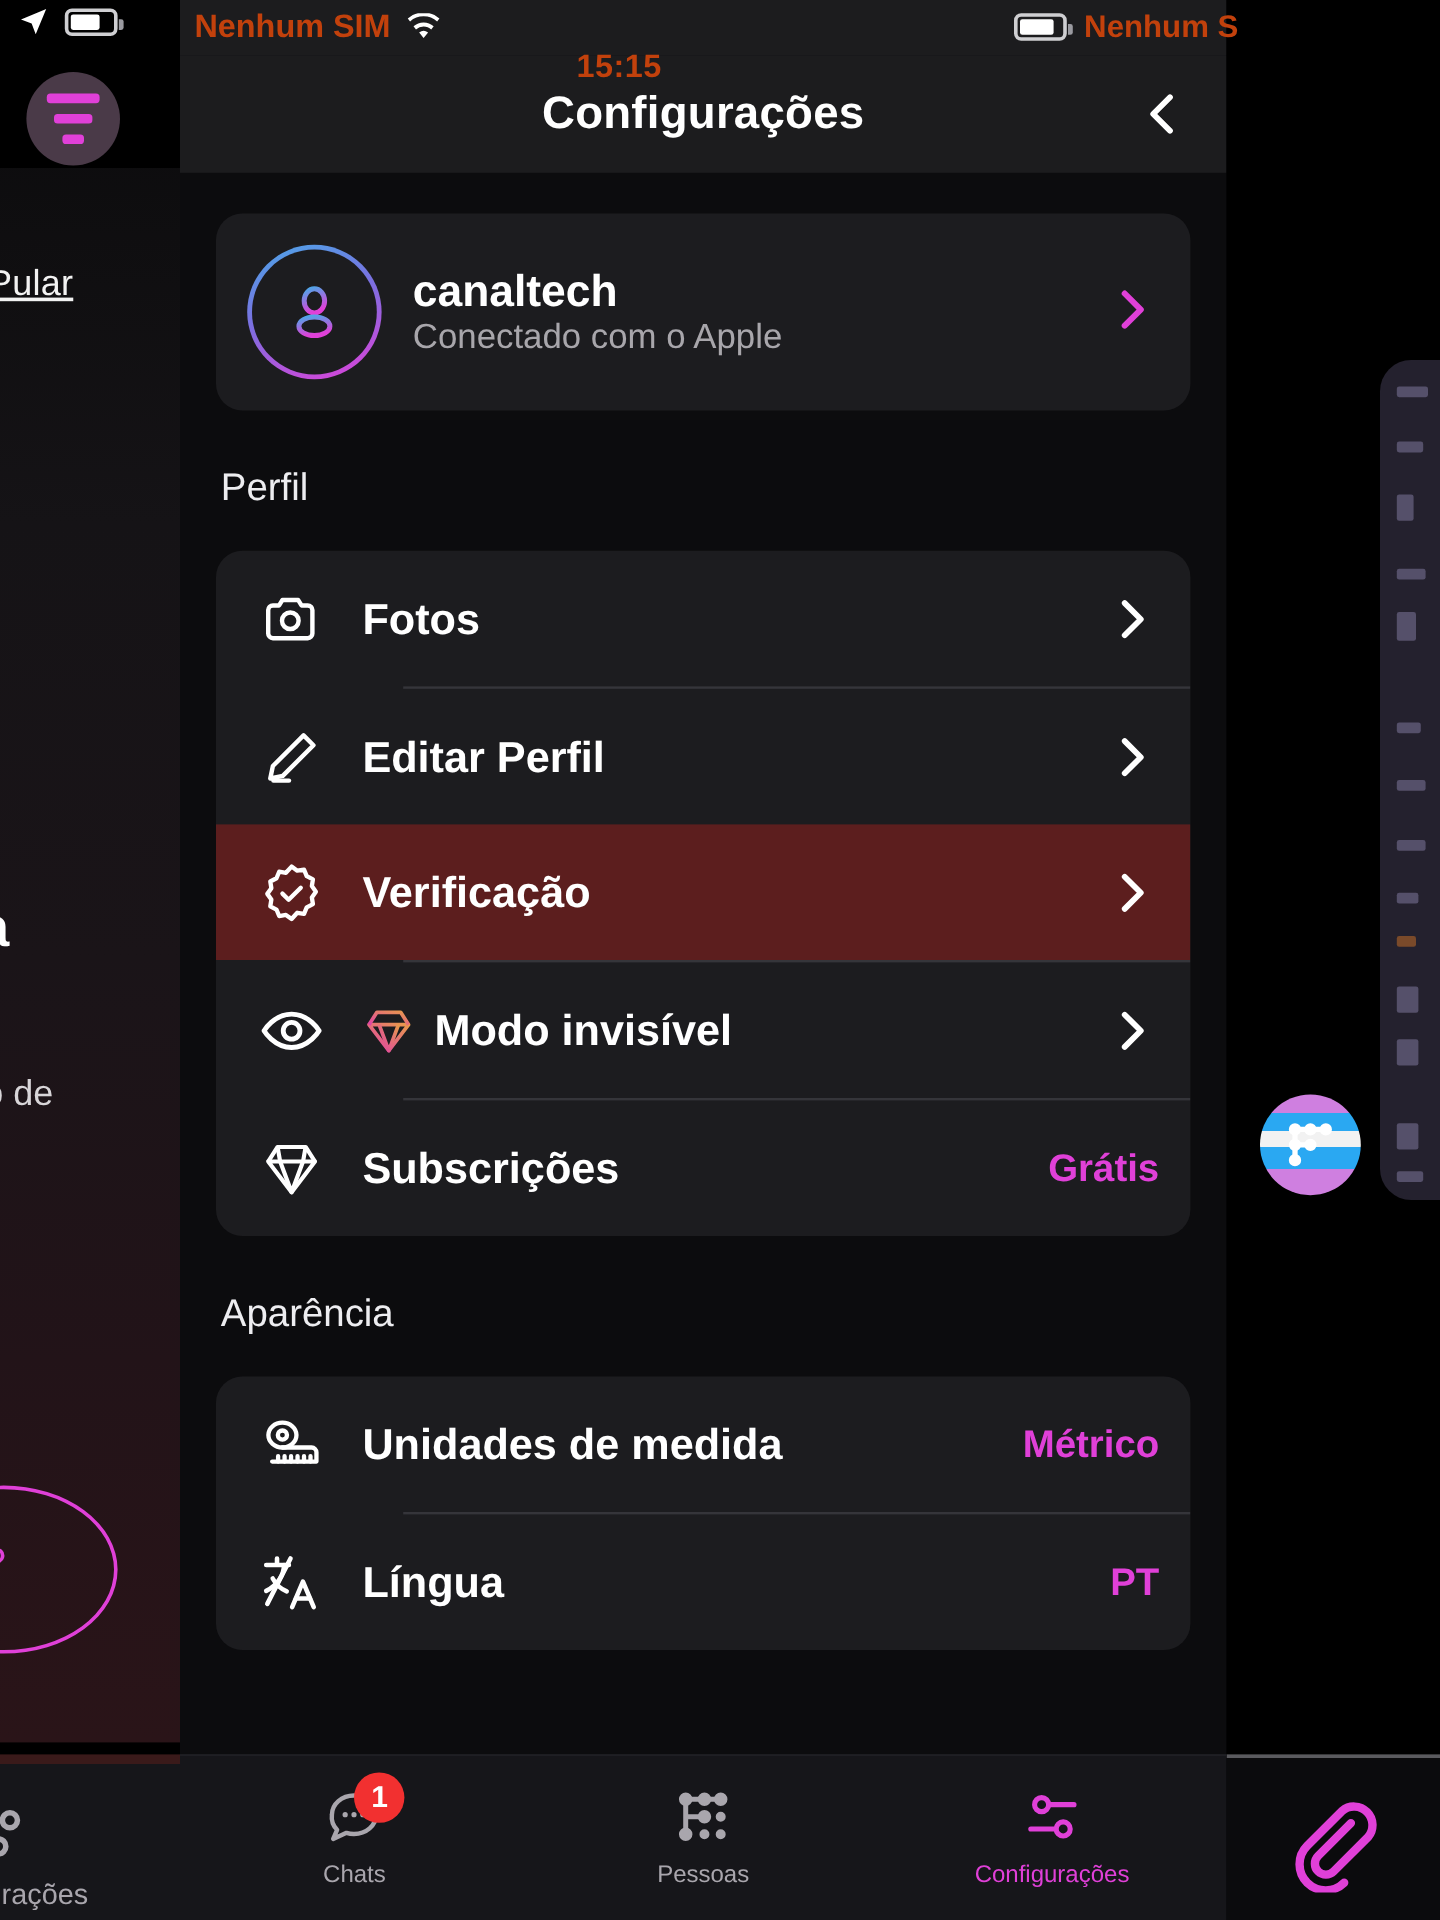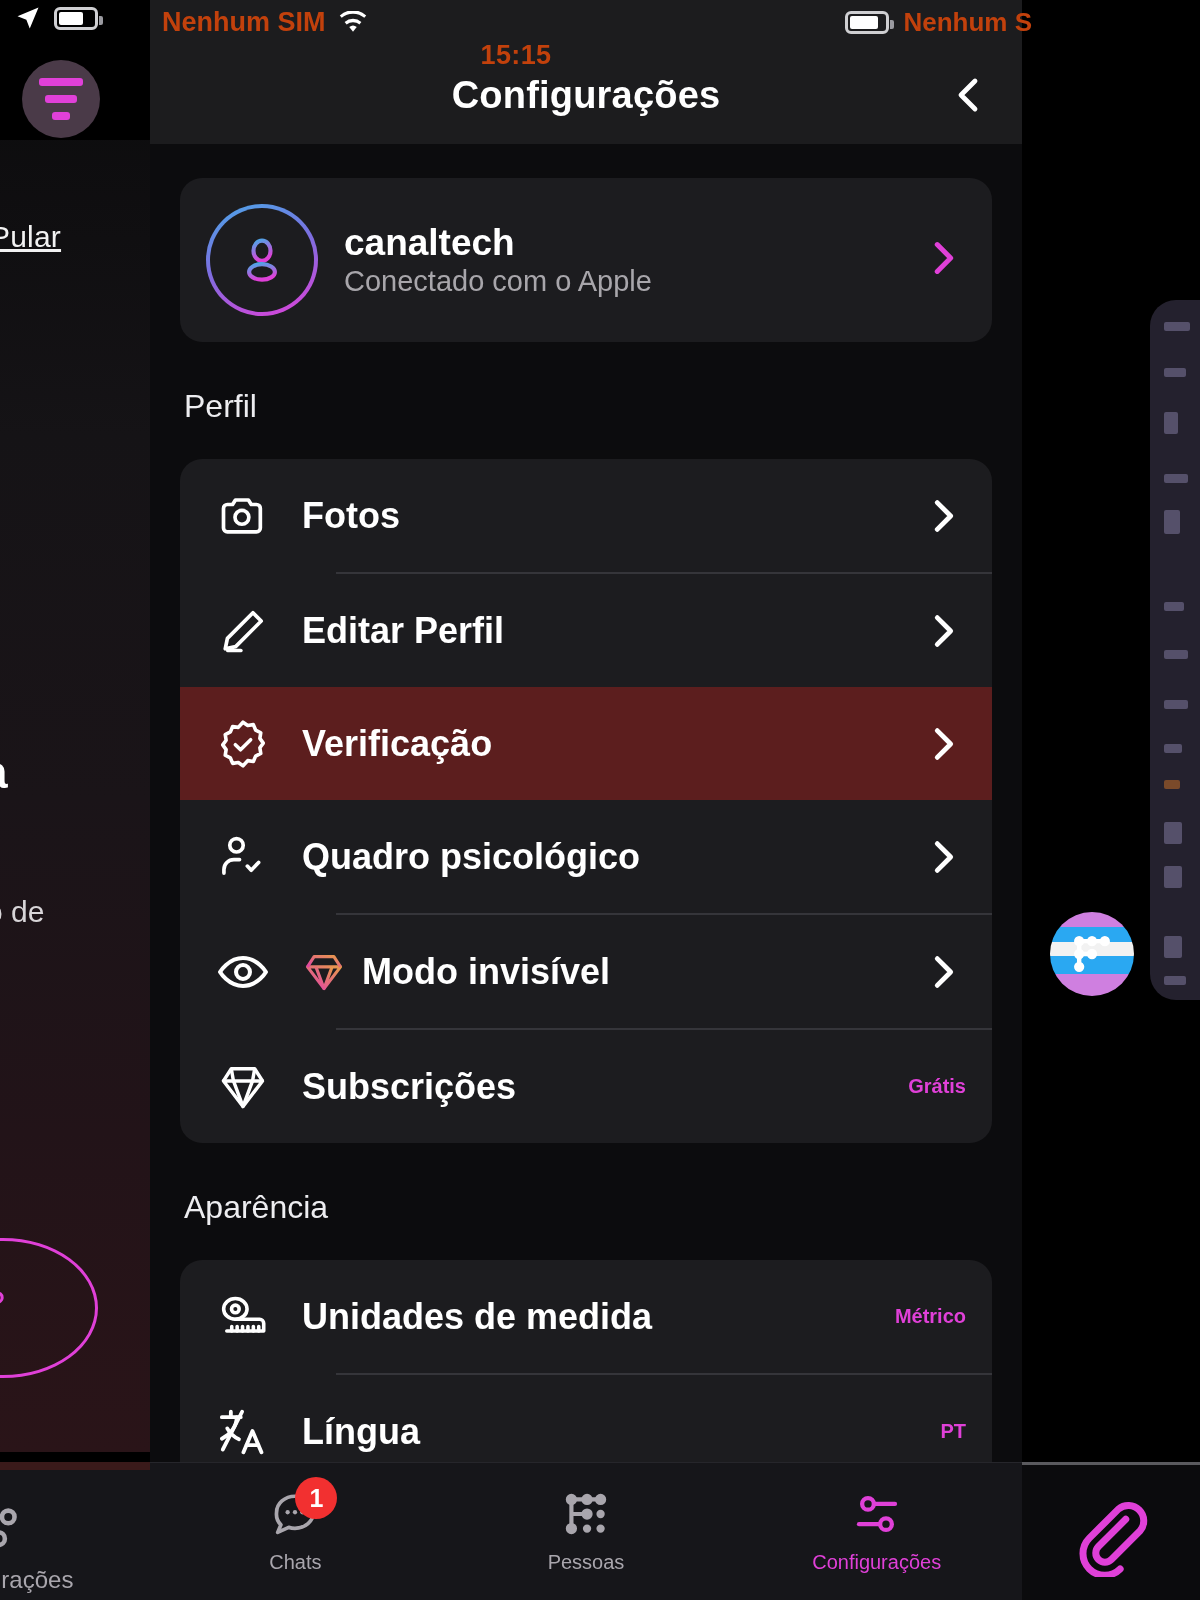--- a/index.html
+++ b/index.html
@@ -161,21 +161,21 @@
   .row{
     position:relative; display:flex; align-items:center;
     height:113px; padding:0 26px 0 30px; gap:26px;
   }
   .row.highlight{ background:#5c1e1e; }
   .row-icon{ width:66px; flex:0 0 auto; display:flex; align-items:center; justify-content:center; }
   .row-label{
     flex:1; font-size:36px; font-weight:700; color:#fff;
     display:flex; align-items:center; gap:16px; white-space:nowrap;
   }
-  .row-value{ font-size:20px; font-weight:600; color:#e040d8; flex:0 0 auto; }
+  .row-value{ font-size:32px; font-weight:600; color:#e040d8; flex:0 0 auto; }
   .row-chev{ flex:0 0 auto; display:flex; align-items:center; }
   .divider{
     height:2px; background:#35353a; margin-left:156px; margin-right:0;
   }
 
   
   .tabbar{
     position:absolute; left:150px; bottom:0; width:872px; height:138px;
     background:#16161a; display:flex; z-index:35;
     border-top:1px solid #26262b;
@@ -346,37 +346,20 @@
           </div>
           <div class="row highlight">
             <div class="row-icon">
               <svg width="54" height="54" viewBox="0 0 24 24" fill="none" stroke="#fff" stroke-width="1.6" stroke-linejoin="round" stroke-linecap="round">
                 <path d="M12 2.3l2.1 1.5 2.5-.4 1 2.4 2.3 1.2-.4 2.5 1.5 2.1-1.5 2.1.4 2.5-2.3 1.2-1 2.4-2.5-.4L12 21.7l-2.1-1.5-2.5.4-1-2.4-2.3-1.2.4-2.5L3 12.4l1.5-2.1-.4-2.5 2.3-1.2 1-2.4 2.5.4z"></path>
                 <path d="M8.6 12.3l2.3 2.3 4.5-4.5"></path>
               </svg>
             </div>
             <div class="row-label">
               <span>Verificação</span>
-            </div>
-            <div class="row-chev">
-              <svg width="46" height="46" viewBox="0 0 24 24" fill="none" stroke="#fff" stroke-width="2.5" stroke-linecap="round" stroke-linejoin="round">
-                <path d="M9 5l7 7-7 7"></path>
-              </svg>
-            </div>
-          </div>
-          <div class="row">
-            <div class="row-icon">
-              <svg width="52" height="52" viewBox="0 0 24 24" fill="none" stroke="#fff" stroke-width="1.7" stroke-linecap="round" stroke-linejoin="round">
-                <circle cx="9" cy="6.6" r="3.1"></circle>
-                <path d="M3.2 19.4v-1.6A4.6 4.6 0 0 1 7.8 13.2h2.6"></path>
-                <path d="M14 16.2l1.8 1.9 3.4-3.6"></path>
-              </svg>
-            </div>
-            <div class="row-label">
-              <span>Quadro psicológico</span>
             </div>
             <div class="row-chev">
               <svg width="46" height="46" viewBox="0 0 24 24" fill="none" stroke="#fff" stroke-width="2.5" stroke-linecap="round" stroke-linejoin="round">
                 <path d="M9 5l7 7-7 7"></path>
               </svg>
             </div>
           </div>
           <div class="divider"></div>
           <div class="row">
             <div class="row-icon">

